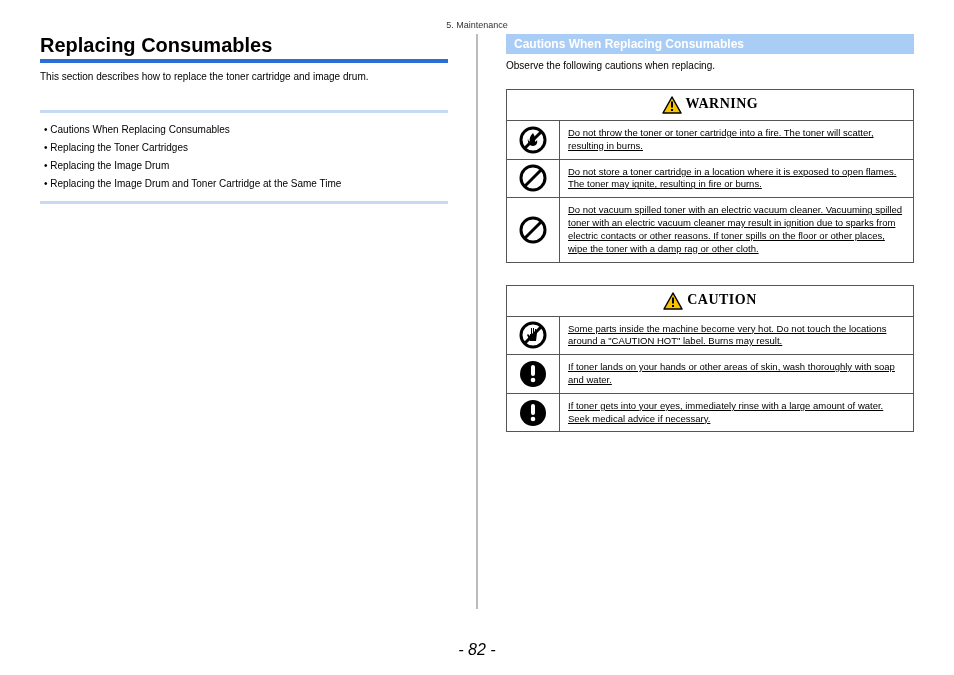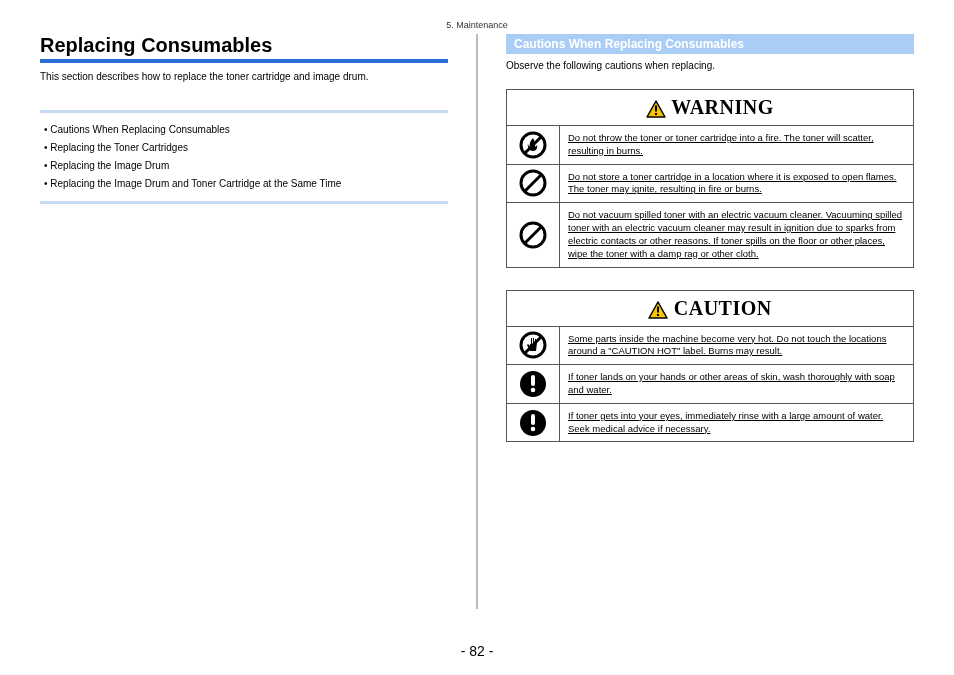--- a/index.html
+++ b/index.html
@@ -86,21 +86,21 @@
   }
   table.box {
     border-collapse: collapse;
     width: 100%;
     margin-bottom: 22px;
   }
   table.box th {
     border: 1px solid #555;
     text-align: center;
     padding: 6px 12px;
-    font-size: 20px;
+    font-size: 14px;
     font-weight: bold;
     font-family: "Times New Roman", serif;
     letter-spacing: 0.5px;
   }
   table.box td {
     border: 1px solid #555;
     font-size: 9.5px;
     padding: 6px 8px;
     vertical-align: middle;
     line-height: 1.35;
@@ -114,21 +114,22 @@
   .tri {
     display: inline-block;
     vertical-align: middle;
   }
   .footer {
     position: absolute;
     bottom: 16px;
     left: 0;
     right: 0;
     text-align: center;
-    font-size: 14px;
+    font-size: 16px;
+    font-style: italic;
   }
   svg { display: inline-block; vertical-align: middle; }
 </style>
 </head>
 <body>
 
 <svg width="0" height="0" style="position:absolute">
   <defs>
     <g id="ico-prohibit">
       <circle cx="14" cy="14" r="12" fill="none" stroke="#000" stroke-width="3"></circle>

